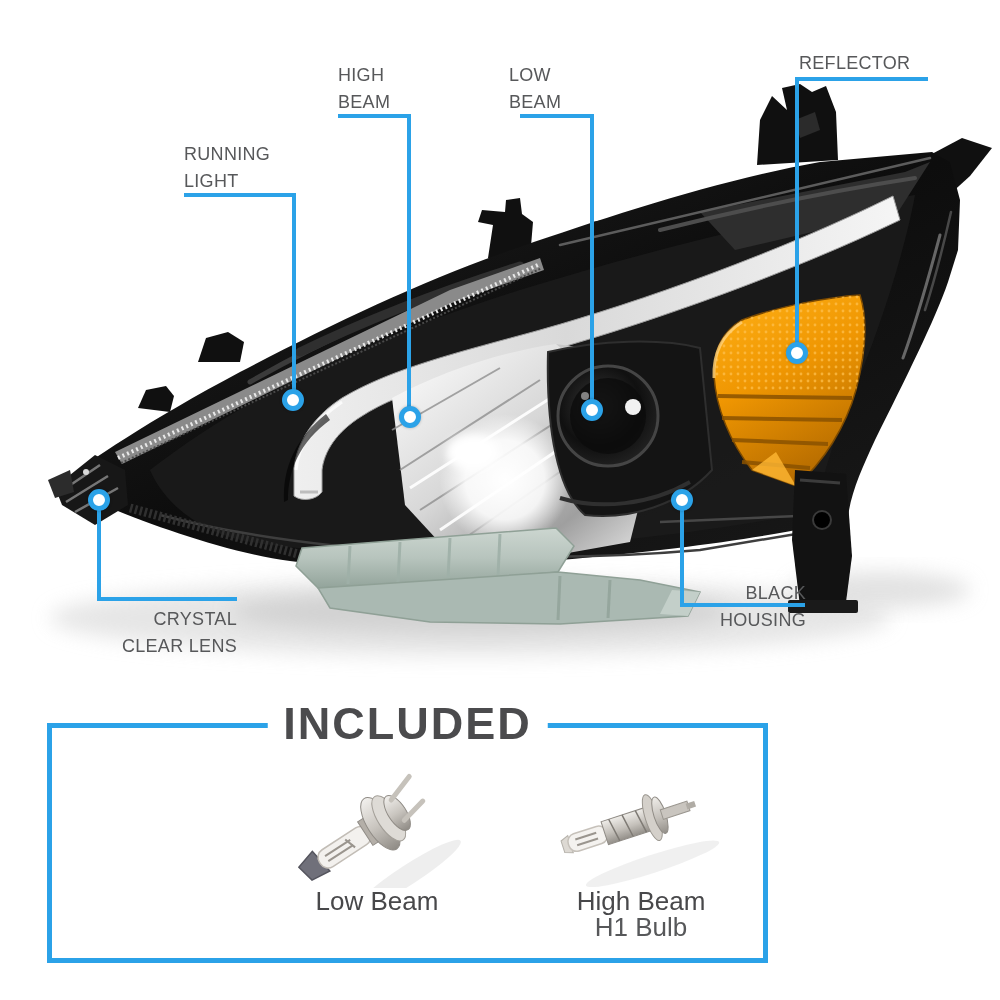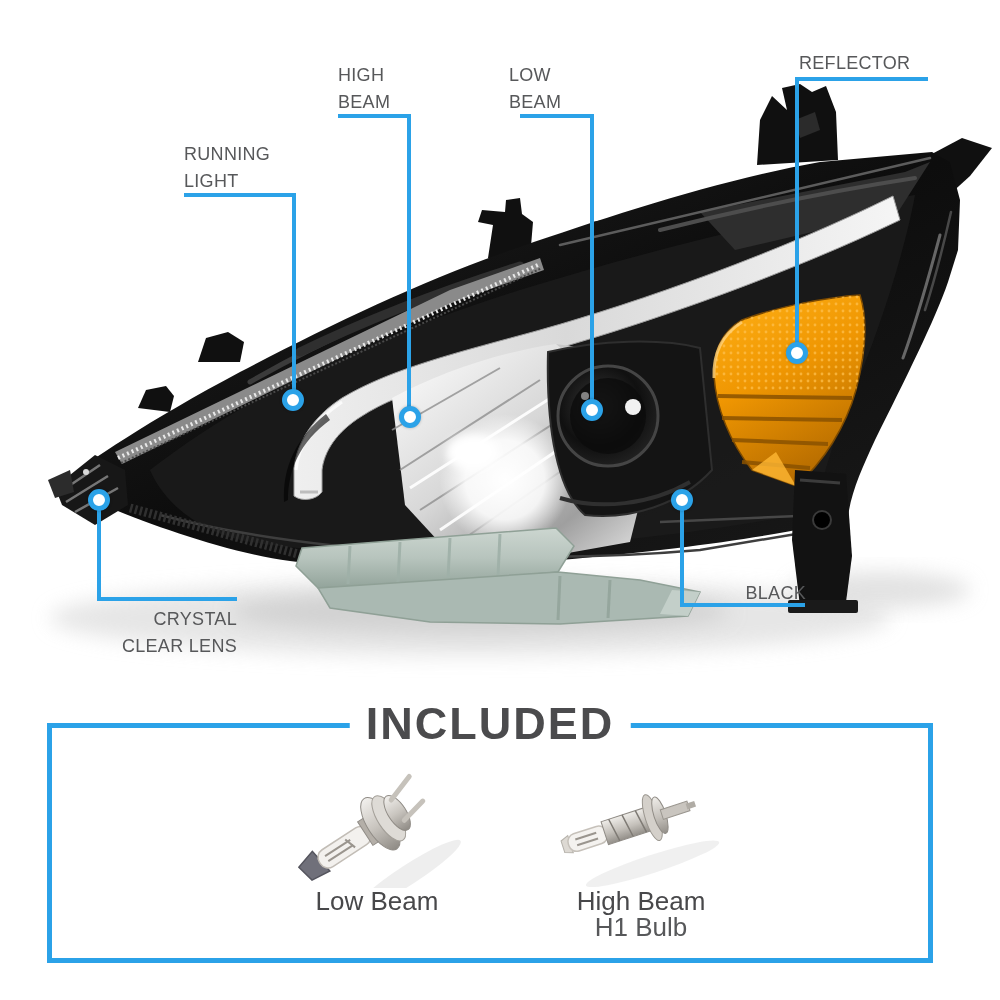--- a/index.html
+++ b/index.html
@@ -12,21 +12,21 @@
   .co-line{position:absolute;background:var(--color-accent);z-index:3;}
   .co-dot{position:absolute;width:12px;height:12px;background:#fff;
           border:5px solid var(--color-accent);border-radius:50%;z-index:4;
           box-shadow:0 0 3px rgba(0,0,0,.25);}
   .co-label{position:absolute;z-index:3;color:var(--color-label);
             font-size:18px;line-height:27px;font-weight:400;letter-spacing:.3px;}
   .co-label span{display:block;}
   .align-r{text-align:right;}
 
   
-  .included-box{position:absolute;left:47px;top:723px;width:886px;height:240px;
+  .included-box{position:absolute;left:47px;top:723px;width:721px;height:240px;
                 border:5px solid var(--color-accent);box-sizing:border-box;z-index:2;}
   .included-title{position:absolute;left:50%;top:-30px;transform:translateX(-50%);
                   background:#fff;padding:0 16px;white-space:nowrap;
                   font-size:45px;font-weight:bold;letter-spacing:2px;
                   color:var(--color-title);}
   .bulb-item{position:absolute;width:240px;text-align:center;}
   .bulb-item .art-wrap{height:128px;}
   .bulb-name{font-size:26px;line-height:26px;font-weight:normal;color:#48484a;}
   .bulb-type{font-size:26px;line-height:26px;color:var(--color-label);}
 </style>
@@ -266,20 +266,21 @@
   <div class="co-label align-r" style="right:763px;top:606px;width:200px;left:auto">
     <span>CRYSTAL</span>
     <span>CLEAR LENS</span>
   </div>
 
   <div class="co-dot" style="left:671px;top:489px"></div>
   <div class="co-line" style="left:680px;top:505px;width:4px;height:102px"></div>
   <div class="co-line" style="left:680px;top:603px;width:125px;height:4px"></div>
   <div class="co-label align-r" style="right:194px;top:580px;width:200px;left:auto">
     <span>BLACK</span>
+    <span>HOUSING</span>
   </div>
 
   <div class="included-box">
     <div class="included-title">INCLUDED</div>
 
     <div class="bulb-item" style="left:205px;top:32px">
       <div class="art-wrap">
         <svg width="240" height="128" viewBox="0 0 240 128">
           <defs>
             <linearGradient id="met1" x1="0" y1="0" x2="0" y2="1">

